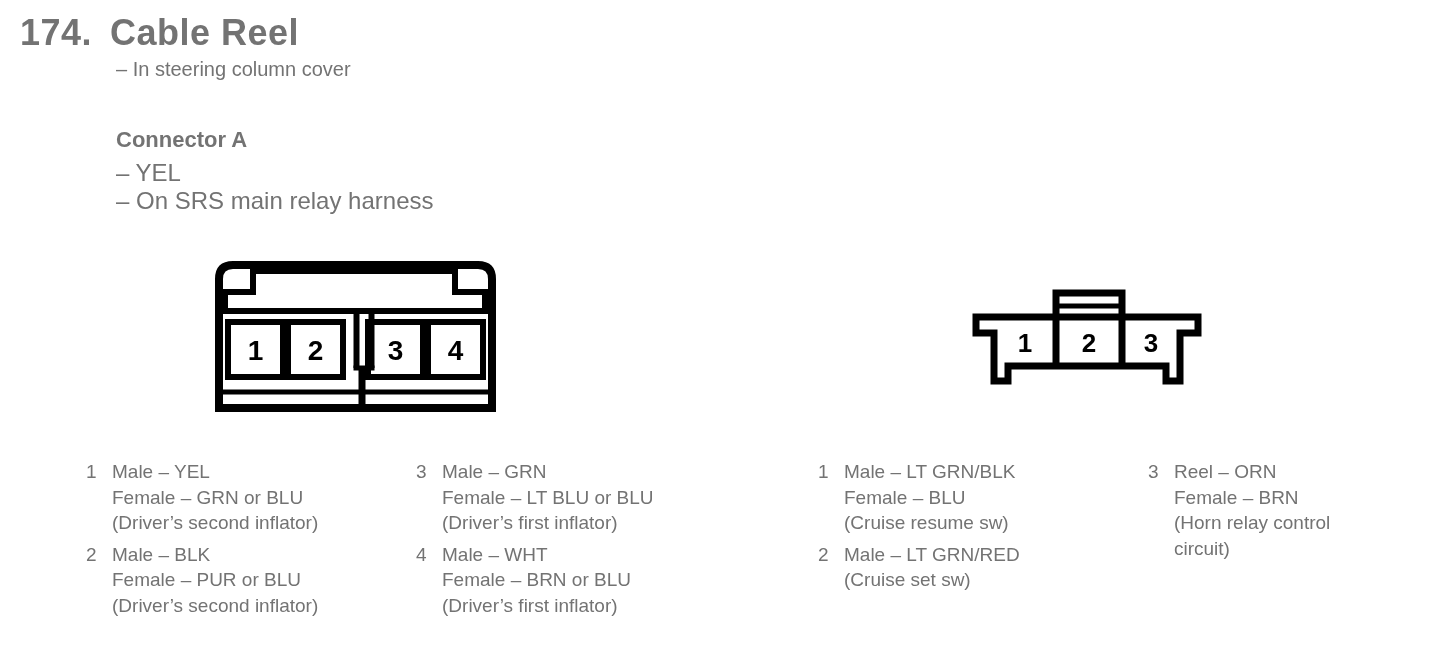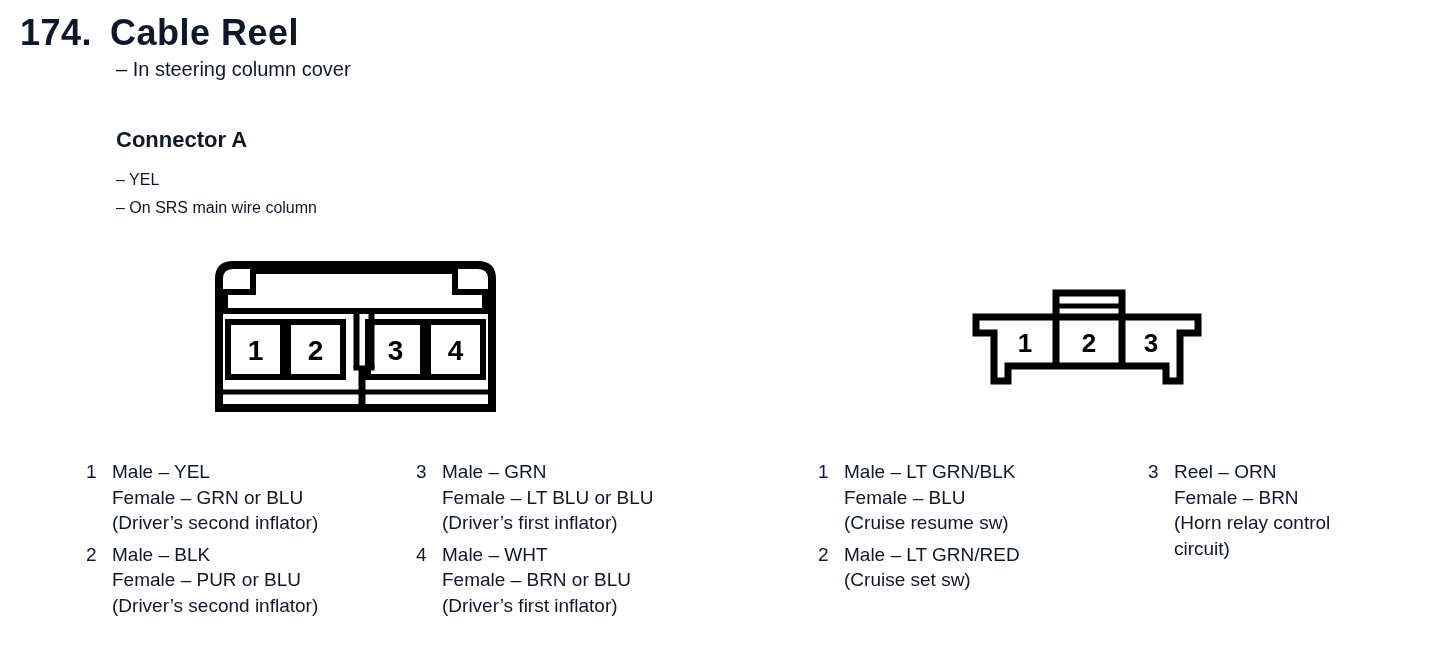--- a/index.html
+++ b/index.html
@@ -1,21 +1,21 @@
 <!DOCTYPE html>
 <html><head>
 <meta charset="utf-8">
 <style>
   html, body { margin: 0; padding: 0; background: #ffffff; }
   .page {
     position: relative;
     width: 1440px;
     height: 648px;
     background: #ffffff;
-    color: #0f172a;
+    color: #737373;
     font-family: "Liberation Sans", "DejaVu Sans", sans-serif;
     overflow: hidden;
   }
   
   .title-row {
     position: absolute;
     left: 20px;
     top: 12px;
     display: flex;
     font-size: 36px;
@@ -29,21 +29,21 @@
     left: 116px;
     top: 58px;
     font-size: 20px;
     white-space: nowrap;
   }
   
   .conn-head { position: absolute; white-space: nowrap; }
   .conn-head.a { left: 116px; top: 127px; }
   .conn-head.b { left: 845px; top: 127px; }
   .conn-head .heading { font-size: 22px; font-weight: bold; }
-  .conn-head .notes { margin-top: 13px; font-size: 16px; line-height: 28px; }
+  .conn-head .notes { margin-top: 6px; font-size: 24px; line-height: 28px; }
   
   .diagram { position: absolute; }
   .diagram.a { left: 215px; top: 261px; width: 281px; height: 152px; }
   .diagram.b { left: 972px; top: 284px; width: 230px; height: 104px; }
   .diagram svg { display: block; width: 100%; height: 100%; }
   .diagram path, .diagram rect, .diagram line {
     fill: none;
     stroke: #000000;
     stroke-linejoin: miter;
   }
@@ -78,21 +78,21 @@
   <div class="title-row">
     <span class="item-number">174.</span>
     <span>Cable Reel</span>
   </div>
   <div class="subtitle">– In steering column cover</div>
 
   <div class="conn-head a">
     <div class="heading">Connector A</div>
     <div class="notes">
       <div>– YEL</div>
-      <div>– On SRS main wire column</div>
+      <div>– On SRS main relay harness</div>
     </div>
   </div>
 
 
   <div class="diagram a">
     <svg viewBox="0 0 281 152" xmlns="http://www.w3.org/2000/svg">
 
       <path class="sw8" d="M18,4 H263 Q277,4 277,18 V147 H4 V18 Q4,4 18,4 Z"></path>
 
       <path class="sw6" d="M10,31 H38 V10 H240 V31 H270 V50 H10 Z"></path>

